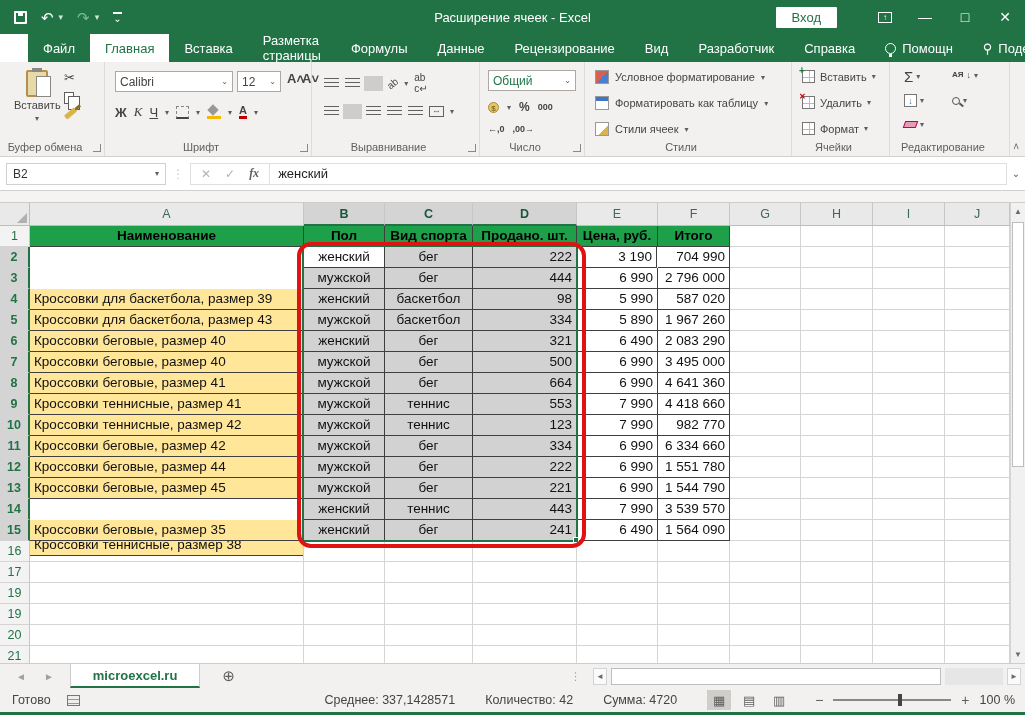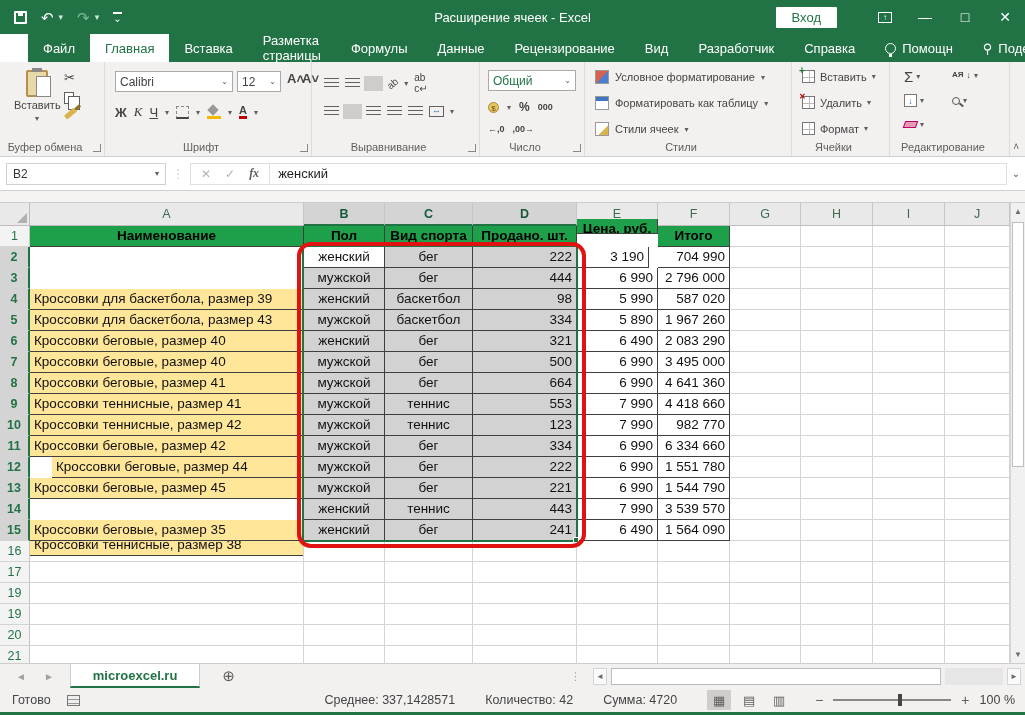--- a/index.html
+++ b/index.html
@@ -384,31 +384,31 @@
       <div class="colhdr" style="left: 658px; width: 72px;">F</div>
       <div class="colhdr" style="left: 730px; width: 71px;">G</div>
       <div class="colhdr" style="left: 801px; width: 72px;">H</div>
       <div class="colhdr" style="left: 873px; width: 72px;">I</div>
       <div class="colhdr" style="left: 945px; width: 65px;">J</div>
       <div class="rowhdr" style="top: 23px; height: 21px;">1</div>
       <div class="cell thead ta-l dark" style="left: 30px; width: 274px; top: 23px; height: 21px;">Наименование</div>
       <div class="cell thead dark" style="left: 304px; width: 81px; top: 23px; height: 21px;">Пол</div>
       <div class="cell thead dark" style="left: 385px; width: 88px; top: 23px; height: 21px;">Вид спорта</div>
       <div class="cell thead dark" style="left: 473px; width: 104px; top: 23px; height: 21px;">Продано. шт.</div>
-      <div class="cell thead dark" style="left: 577px; width: 81px; top: 16px; height: 15px; text-decoration: underline;">Цена, руб.</div>
+      <div class="cell thead dark" style="left: 577px; width: 81px; top: 23px; height: 21px;">Цена, руб.</div>
       <div class="cell thead dark" style="left: 658px; width: 72px; top: 23px; height: 21px;">Итого</div>
       <div class="cell" style="left: 730px; width: 71px; top: 23px; height: 21px;"></div>
       <div class="cell" style="left: 801px; width: 72px; top: 23px; height: 21px;"></div>
       <div class="cell" style="left: 873px; width: 72px; top: 23px; height: 21px;"></div>
       <div class="cell" style="left: 945px; width: 65px; top: 23px; height: 21px;"></div>
       <div class="rowhdr sel" style="top: 44px; height: 21px;">2</div>
       <div class="cell ta-c active dark" style="left: 304px; width: 81px; top: 44px; height: 21px;">женский</div>
       <div class="cell ta-c selgray dark" style="left: 385px; width: 88px; top: 44px; height: 21px;">бег</div>
       <div class="cell ta-r selgray dark" style="left: 473px; width: 104px; top: 44px; height: 21px;">222</div>
-      <div class="cell ta-r dark" style="left: 577px; width: 72px; top: 44px; height: 21px;">3 190</div>
+      <div class="cell ta-r dark" style="left: 577px; width: 80px; top: 44px; height: 21px;">3 190</div>
       <div class="cell ta-r dark" style="left: 658px; width: 72px; top: 44px; height: 21px;">704 990</div>
       <div class="cell" style="left: 730px; width: 71px; top: 44px; height: 21px;"></div>
       <div class="cell" style="left: 801px; width: 72px; top: 44px; height: 21px;"></div>
       <div class="cell" style="left: 873px; width: 72px; top: 44px; height: 21px;"></div>
       <div class="cell" style="left: 945px; width: 65px; top: 44px; height: 21px;"></div>
       <div class="rowhdr sel" style="top: 65px; height: 21px;">3</div>
       <div class="cell ta-c selgray dark" style="left: 304px; width: 81px; top: 65px; height: 21px;">мужской</div>
       <div class="cell ta-c selgray dark" style="left: 385px; width: 88px; top: 65px; height: 21px;">бег</div>
       <div class="cell ta-r selgray dark" style="left: 473px; width: 104px; top: 65px; height: 21px;">444</div>
       <div class="cell ta-r dark" style="left: 577px; width: 81px; top: 65px; height: 21px;">6 990</div>
@@ -499,21 +499,21 @@
       <div class="cell ta-c selgray dark" style="left: 304px; width: 81px; top: 233px; height: 21px;">мужской</div>
       <div class="cell ta-c selgray dark" style="left: 385px; width: 88px; top: 233px; height: 21px;">бег</div>
       <div class="cell ta-r selgray dark" style="left: 473px; width: 104px; top: 233px; height: 21px;">334</div>
       <div class="cell ta-r dark" style="left: 577px; width: 81px; top: 233px; height: 21px;">6 990</div>
       <div class="cell ta-r dark" style="left: 658px; width: 72px; top: 233px; height: 21px;">6 334 660</div>
       <div class="cell" style="left: 730px; width: 71px; top: 233px; height: 21px;"></div>
       <div class="cell" style="left: 801px; width: 72px; top: 233px; height: 21px;"></div>
       <div class="cell" style="left: 873px; width: 72px; top: 233px; height: 21px;"></div>
       <div class="cell" style="left: 945px; width: 65px; top: 233px; height: 21px;"></div>
       <div class="rowhdr sel" style="top: 254px; height: 21px;">12</div>
-      <div class="cell yellow ta-l dark" style="left: 30px; width: 274px; top: 254px; height: 21px; margin-left: 22px;">Кроссовки беговые, размер 44</div>
+      <div class="cell yellow ta-l dark" style="left: 30px; width: 274px; top: 254px; height: 21px;">Кроссовки беговые, размер 44</div>
       <div class="cell ta-c selgray dark" style="left: 304px; width: 81px; top: 254px; height: 21px;">мужской</div>
       <div class="cell ta-c selgray dark" style="left: 385px; width: 88px; top: 254px; height: 21px;">бег</div>
       <div class="cell ta-r selgray dark" style="left: 473px; width: 104px; top: 254px; height: 21px;">222</div>
       <div class="cell ta-r dark" style="left: 577px; width: 81px; top: 254px; height: 21px;">6 990</div>
       <div class="cell ta-r dark" style="left: 658px; width: 72px; top: 254px; height: 21px;">1 551 780</div>
       <div class="cell" style="left: 730px; width: 71px; top: 254px; height: 21px;"></div>
       <div class="cell" style="left: 801px; width: 72px; top: 254px; height: 21px;"></div>
       <div class="cell" style="left: 873px; width: 72px; top: 254px; height: 21px;"></div>
       <div class="cell" style="left: 945px; width: 65px; top: 254px; height: 21px;"></div>
       <div class="rowhdr sel" style="top: 275px; height: 21px;">13</div>

